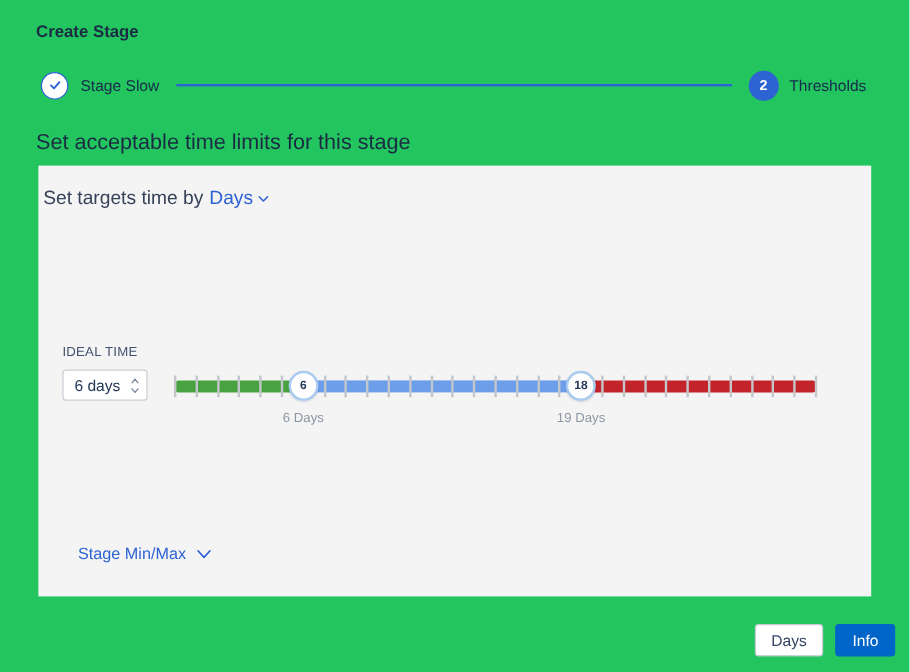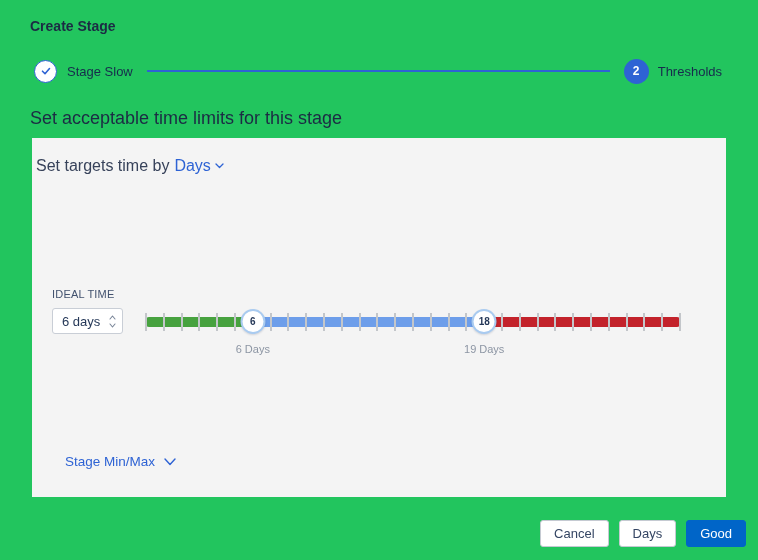--- a/index.html
+++ b/index.html
@@ -183,18 +183,17 @@
         <svg width="12" height="8" viewBox="0 0 12 8">
             <polyline points="1,1 6,6.5 11,1" fill="none" stroke="#2e63d4" stroke-width="1.4" stroke-linecap="round" stroke-linejoin="round"></polyline>
           </svg>
       </span>
     </div>
 
 
   </div>
 
   <div class="footer">
-    <button class="btn btn-secondary">Cancel</button>
     <button class="btn btn-secondary">Days</button>
-    <button class="btn btn-primary">Good</button>
+    <button class="btn btn-primary">Info</button>
   </div>
 
 </div>
 
 </body></html>

